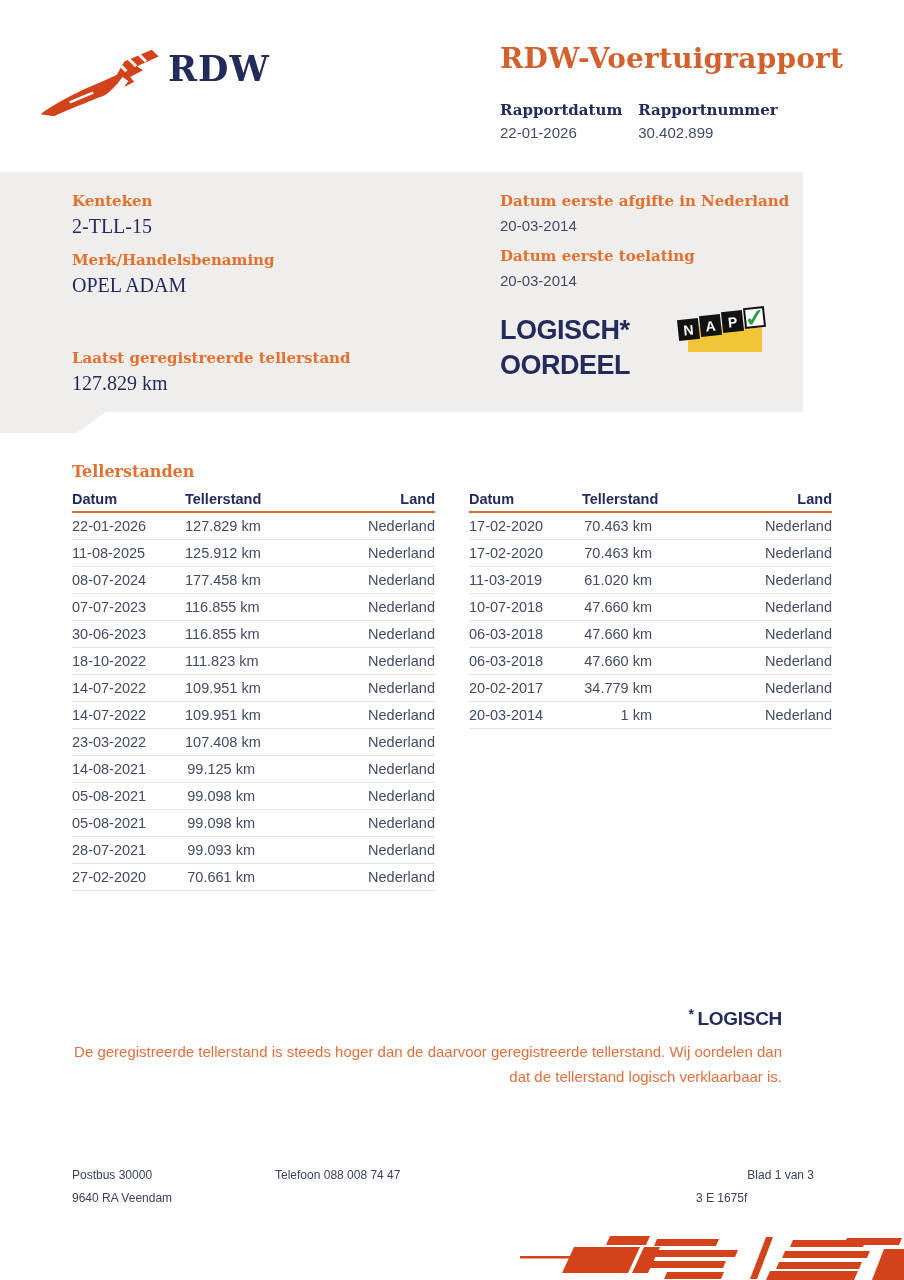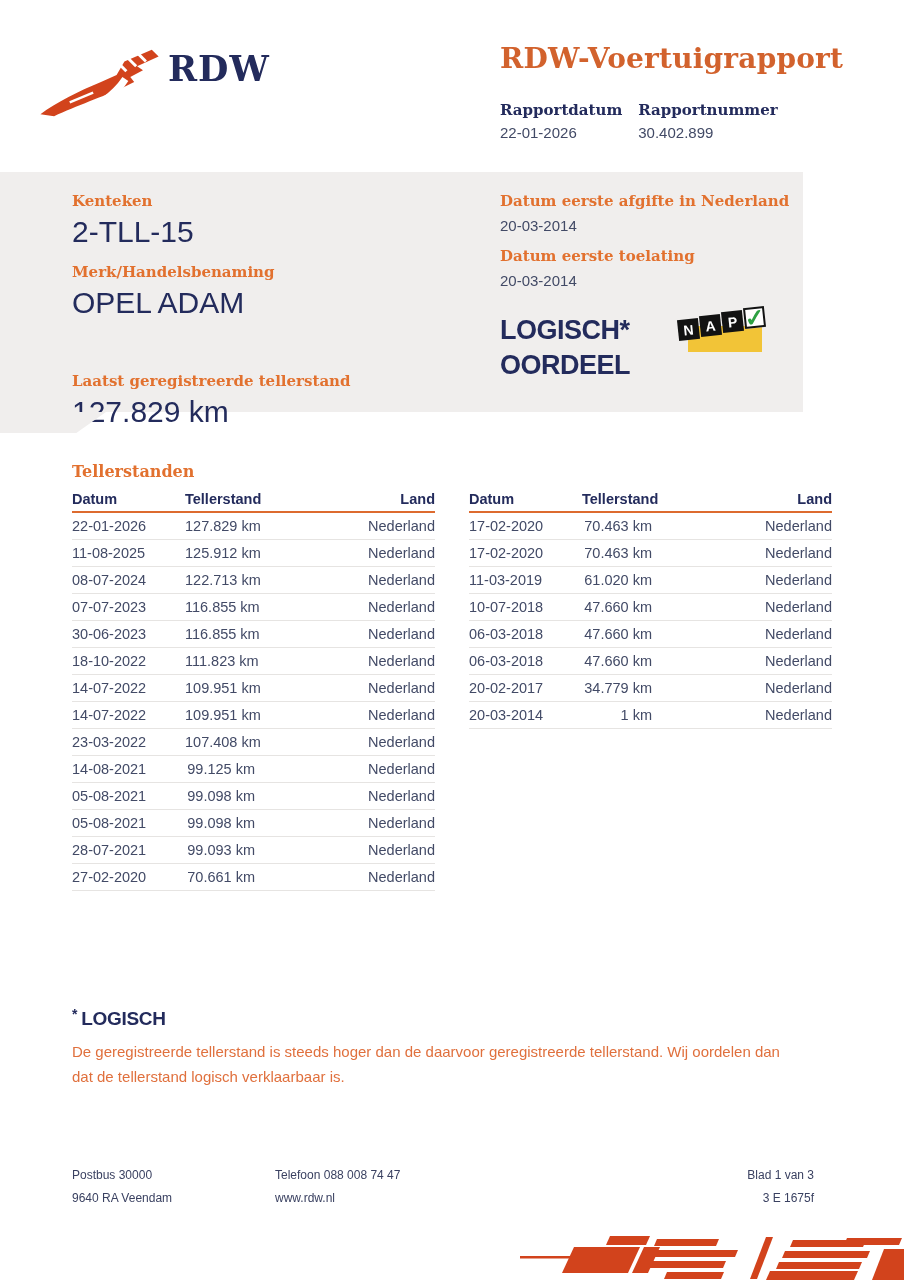--- a/index.html
+++ b/index.html
@@ -29,21 +29,21 @@
   .meta-field{margin-right:16px;min-width:95px;}
   .meta-field .lbl{font-family:"DejaVu Serif",serif;font-weight:700;font-size:15px;color:var(--navy);display:block;}
   .meta-field .val{font-size:15px;color:var(--row-text);display:block;margin-top:5px;}
 
   
   .summary-panel{position:absolute;left:0;top:172px;width:803px;height:240px;background:var(--panel-bg);}
   .summary-panel::after{content:"";position:absolute;left:0;top:100%;width:106px;height:21px;background:var(--panel-bg);clip-path:polygon(0 0,100% 0,72% 100%,0 100%);}
   .panel-col-left{position:absolute;left:72px;top:20px;}
   .panel-col-right{position:absolute;left:500px;top:20px;}
   .field .f-label{font-family:"DejaVu Serif",serif;font-weight:700;font-size:15px;color:var(--label-orange);display:block;}
-  .field .f-value-big{font-family:Liberation Sans, sans-serif;font-size:30px;color:var(--navy);display:block;margin-top:5px;line-height:1.15;}
+  .field .f-value-big{font-family:Liberation Serif, serif;font-size:20px;color:var(--navy);display:block;margin-top:5px;line-height:1.15;}
   .field .f-value-sm{font-size:15px;color:var(--row-text);display:block;margin-top:7px;}
   .field + .field{margin-top:13px;}
   .field.gap-lg{margin-top:52px;}
   .verdict{margin-top:24px;font-weight:bold;font-size:27px;line-height:1.3;color:var(--navy);letter-spacing:-0.5px;}
   
   .nap{position:absolute;left:676px;top:136px;width:92px;height:50px;}
   .nap-yellow{position:absolute;left:12px;top:18px;width:74px;height:26px;background:var(--nap-yellow);}
   .nap-tile{position:absolute;width:21px;height:21px;background:#121212;color:#fff;font-weight:bold;font-size:14px;display:flex;align-items:center;justify-content:center;transform:rotate(-6deg);font-family:"Liberation Sans",sans-serif;}
   .nap-tile.t1{left:2px;top:11px;}
   .nap-tile.t2{left:24px;top:7px;}
@@ -56,21 +56,21 @@
   .tables-row{display:flex;gap:22px;margin-top:10px;justify-content:space-between;}
   .oda-table{width:363px;}
   .t-head,.t-row{display:grid;grid-template-columns:113px 70px 1fr;align-items:baseline;}
   .t-head{border-bottom:2px solid #dd6b2f;padding-bottom:4px;font-weight:bold;font-size:14.5px;color:var(--navy);}
   .t-head .c-land{text-align:right;}
   .t-row{padding:5px 0;border-bottom:1px solid var(--rule-gray);font-size:14.5px;color:var(--row-text);}
   .t-row .c-tellerstand{text-align:right;white-space:nowrap;}
   .t-row .c-land{text-align:right;padding-left:15px;}
 
   
-  .footnote{position:absolute;left:72px;top:1006px;width:710px;}
+  .footnote{position:absolute;left:72px;top:1006px;width:710px;text-align:right;}
   .footnote-title{font-weight:bold;font-size:19px;color:var(--navy);letter-spacing:-0.3px;}
   .footnote-title .ast{font-size:14px;vertical-align:6px;margin-right:4px;font-weight:bold;}
   .footnote-text{margin-top:10px;font-size:15px;line-height:1.65;color:var(--footnote-orange);}
 
   
   .page-footer{position:absolute;left:72px;top:1168px;width:742px;display:grid;grid-template-columns:203px 1fr auto;row-gap:9px;font-size:12px;color:var(--footer-text);}
   .page-footer .right{text-align:right;}
 
   
   .bottom-deco{position:absolute;right:0;bottom:0;width:390px;height:45px;}
@@ -162,21 +162,21 @@
             </div>
 
             <div class="t-row">
               <span class="c-datum">11-08-2025</span>
               <span class="c-tellerstand">125.912 km</span>
               <span class="c-land">Nederland</span>
             </div>
 
             <div class="t-row">
               <span class="c-datum">08-07-2024</span>
-              <span class="c-tellerstand">122.713 km</span>
+              <span class="c-tellerstand">177.458 km</span>
               <span class="c-land">Nederland</span>
             </div>
 
             <div class="t-row">
               <span class="c-datum">07-07-2023</span>
               <span class="c-tellerstand">116.855 km</span>
               <span class="c-land">Nederland</span>
             </div>
 
             <div class="t-row">
@@ -305,21 +305,20 @@
       <span class="ast">*</span><span>LOGISCH</span>
     </div>
     <p class="footnote-text">De geregistreerde tellerstand is steeds hoger dan de daarvoor geregistreerde tellerstand. Wij oordelen dan dat de tellerstand logisch verklaarbaar is.</p>
   </section>
 
   <footer class="page-footer">
     <span>Postbus 30000</span>
     <span>Telefoon 088 008 74 47</span>
     <span class="right">Blad 1 van 3</span>
     <span>9640 RA Veendam</span>
-    <span>www.rdw.nl</span>
     <span class="right">3 E 1675f</span>
   </footer>
 
   <div class="bottom-deco">
     <svg viewBox="0 0 390 45" width="390" height="45" xmlns="http://www.w3.org/2000/svg">
       <g fill="#d2431c">
         <rect x="6" y="21" width="50" height="2.5"></rect>
         <polygon points="48,38 60,12 126,12 114,38"></polygon>
         <polygon points="92,10 96,1 136,1 132,10"></polygon>
         <polygon points="118,38 130,12 146,12 134,38"></polygon>

